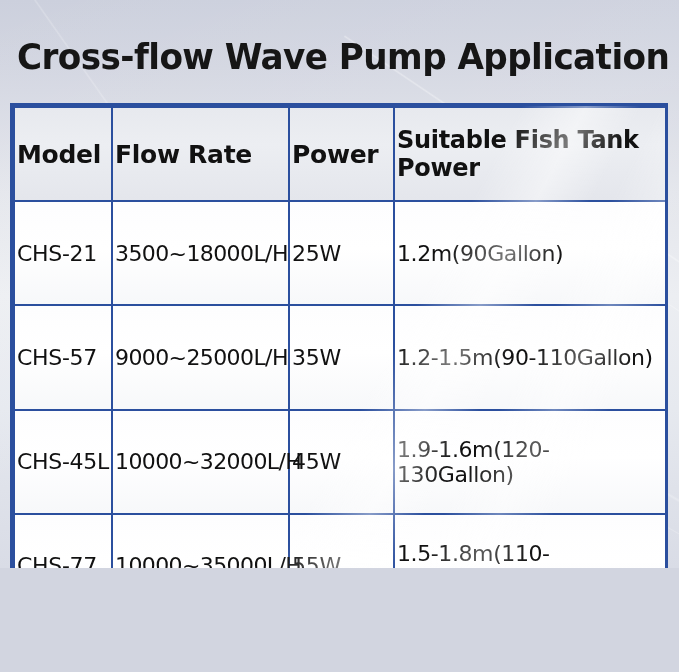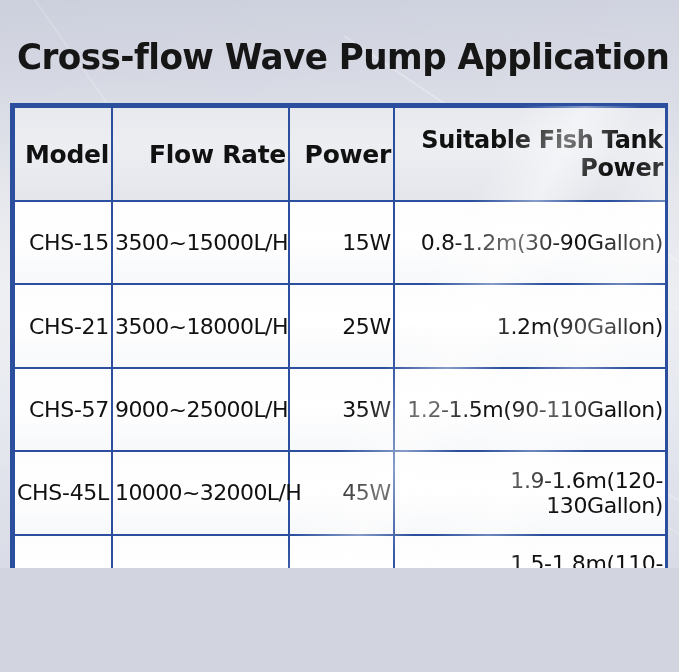--- a/index.html
+++ b/index.html
@@ -70,21 +70,21 @@
   table#spec-table {
     width: 100%;
     height: 100%;
     border-collapse: collapse;
     table-layout: fixed;
   }
 
   table#spec-table td,
   table#spec-table th {
     border: 2px solid #2b4f9e;
-    text-align: right;
+    text-align: left;
     vertical-align: middle;
     color: #111111;
     font-family: "DejaVu Sans", sans-serif;
     padding: 0 2px;
   }
 
   
   col.c-model { width: 98px; }
   col.c-flow  { width: 177px; }
   col.c-power { width: 105px; }
@@ -151,26 +151,20 @@
       <thead>
         <tr>
           <th class="th-model">Model</th>
           <th class="th-flow">Flow Rate</th>
           <th class="th-power">Power</th>
           <th class="th-tank">Suitable Fish Tank Power</th>
         </tr>
       </thead>
       <tbody>
         <tr>
-          <td class="c-model-cell">CHS-15</td>
-          <td class="c-flow-cell">3500~15000L/H</td>
-          <td class="c-power-cell">15W</td>
-          <td class="c-tank-cell">0.8-1.2m(30-90Gallon)</td>
-        </tr>
-        <tr>
           <td class="c-model-cell">CHS-21</td>
           <td class="c-flow-cell">3500~18000L/H</td>
           <td class="c-power-cell">25W</td>
           <td class="c-tank-cell">1.2m(90Gallon)</td>
         </tr>
         <tr>
           <td class="c-model-cell">CHS-57</td>
           <td class="c-flow-cell">9000~25000L/H</td>
           <td class="c-power-cell">35W</td>
           <td class="c-tank-cell">1.2-1.5m(90-110Gallon)</td>

